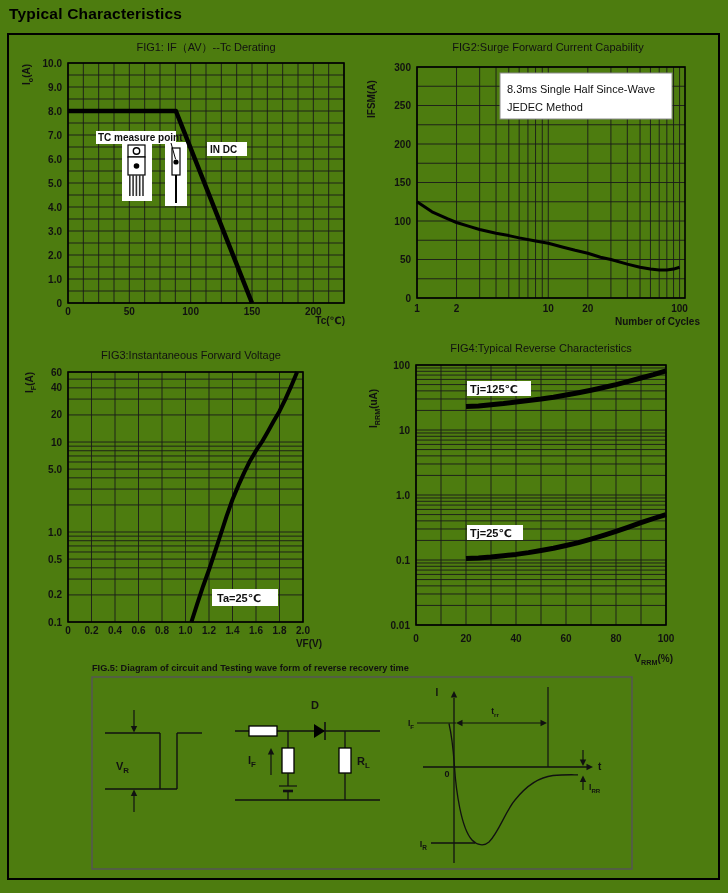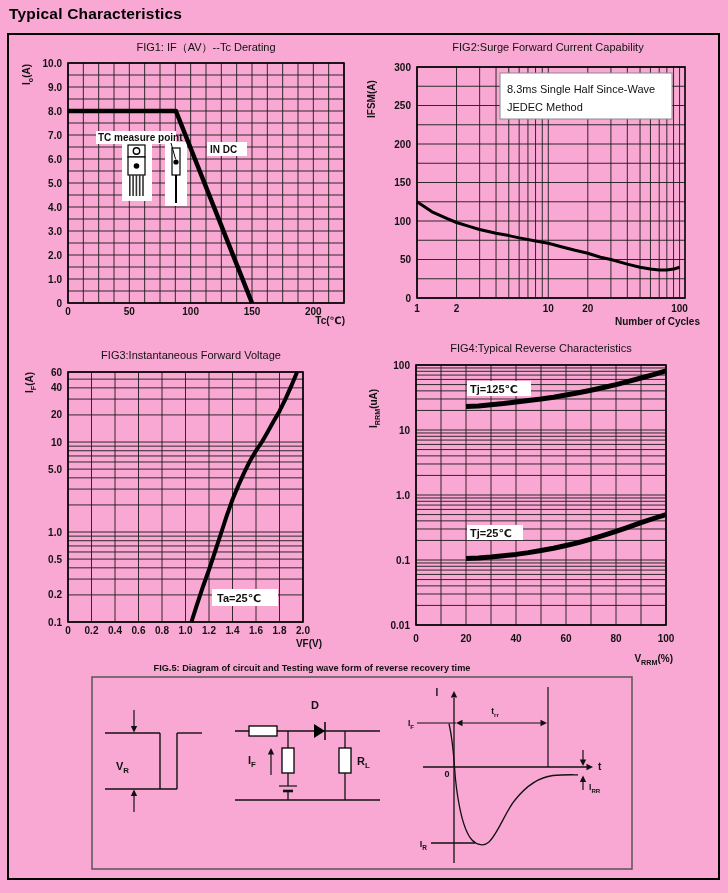--- a/index.html
+++ b/index.html
@@ -1,25 +1,25 @@
 <!DOCTYPE html>
 <html><head>
 <meta charset="utf-8">
 <style>
   html,body{margin:0;padding:0;background:#fff;}
   body{width:728px;height:893px;position:relative;font-family:"Liberation Sans","DejaVu Sans",sans-serif;color:#111;}
-  .page{position:absolute;left:0;top:0;width:728px;height:893px;background:#f9a8d4;overflow:hidden;}
+  .page{position:absolute;left:0;top:0;width:728px;height:893px;background:#4d7c0f;overflow:hidden;}
   h1.heading{position:absolute;left:9px;top:5px;margin:0;font-size:15.5px;font-weight:bold;color:#000;letter-spacing:0.2px;}
   .frame{position:absolute;left:7px;top:33px;width:709px;height:843px;border:2px solid #000;}
   .chart{position:absolute;}
   #fig1{left:8px;top:38px;width:352px;height:300px;}
   #fig2{left:363px;top:38px;width:360px;height:300px;}
   #fig3{left:8px;top:346px;width:352px;height:308px;}
   #fig4{left:363px;top:340px;width:362px;height:332px;}
-  #fig5-title{position:absolute;left:92px;top:663px;width:440px;text-align:center;font-size:9.2px;font-weight:bold;color:#111;}
+  #fig5-title{position:absolute;left:92px;top:663px;width:440px;text-align:left;font-size:9.2px;font-weight:bold;color:#111;}
   #fig5{position:absolute;left:85px;top:660px;width:560px;height:215px;}
   svg text{font-family:"Liberation Sans","DejaVu Sans",sans-serif;}
 </style>
 </head>
 <body>
 
 <div class="page">
   <h1 class="heading">Typical Characteristics</h1>
   <div class="frame"></div>
   <div id="fig1" class="chart"><svg width="352" height="300" viewBox="0 0 352 300">

